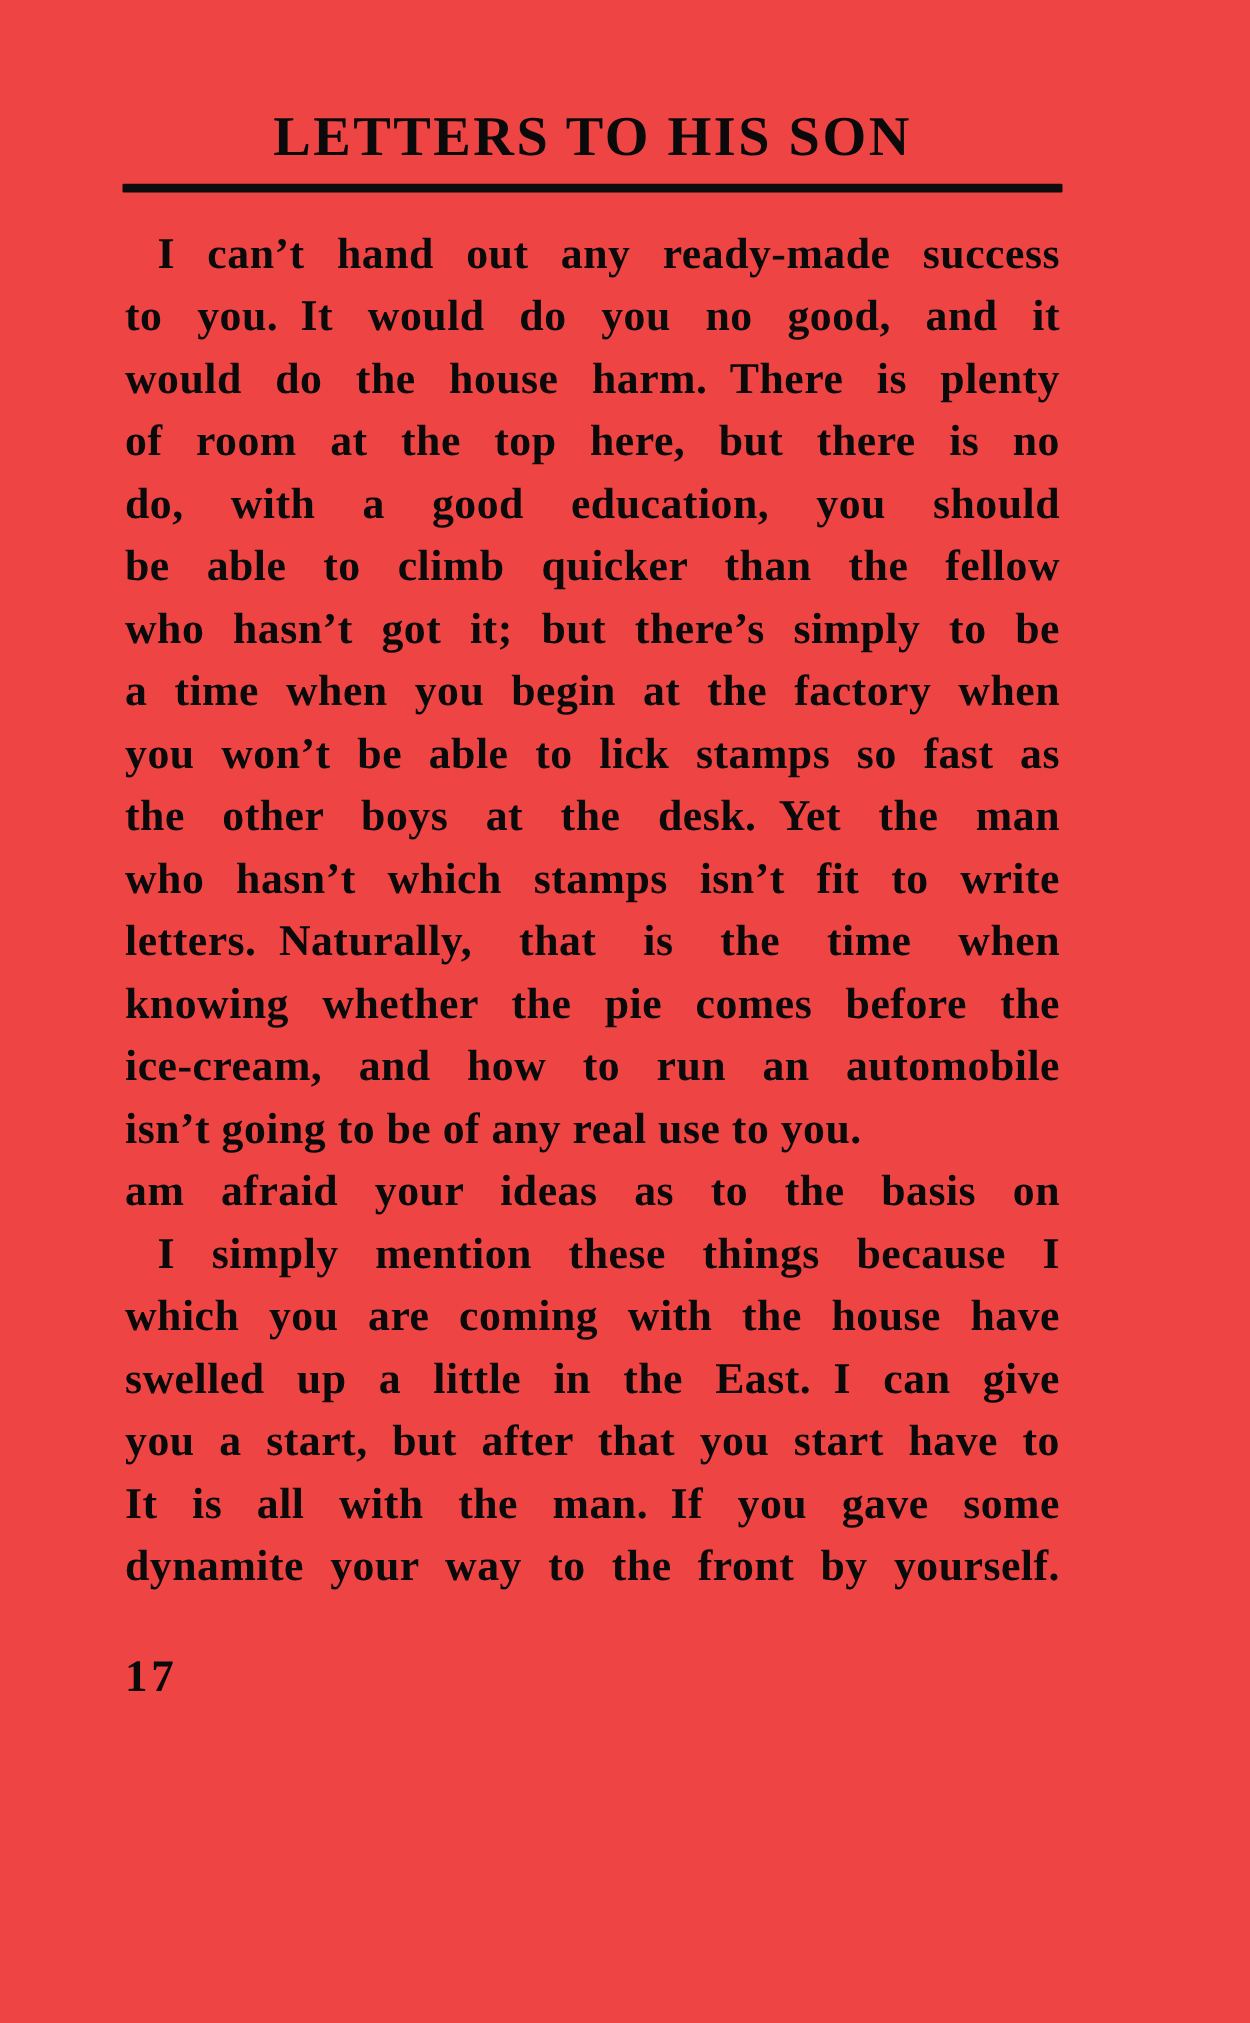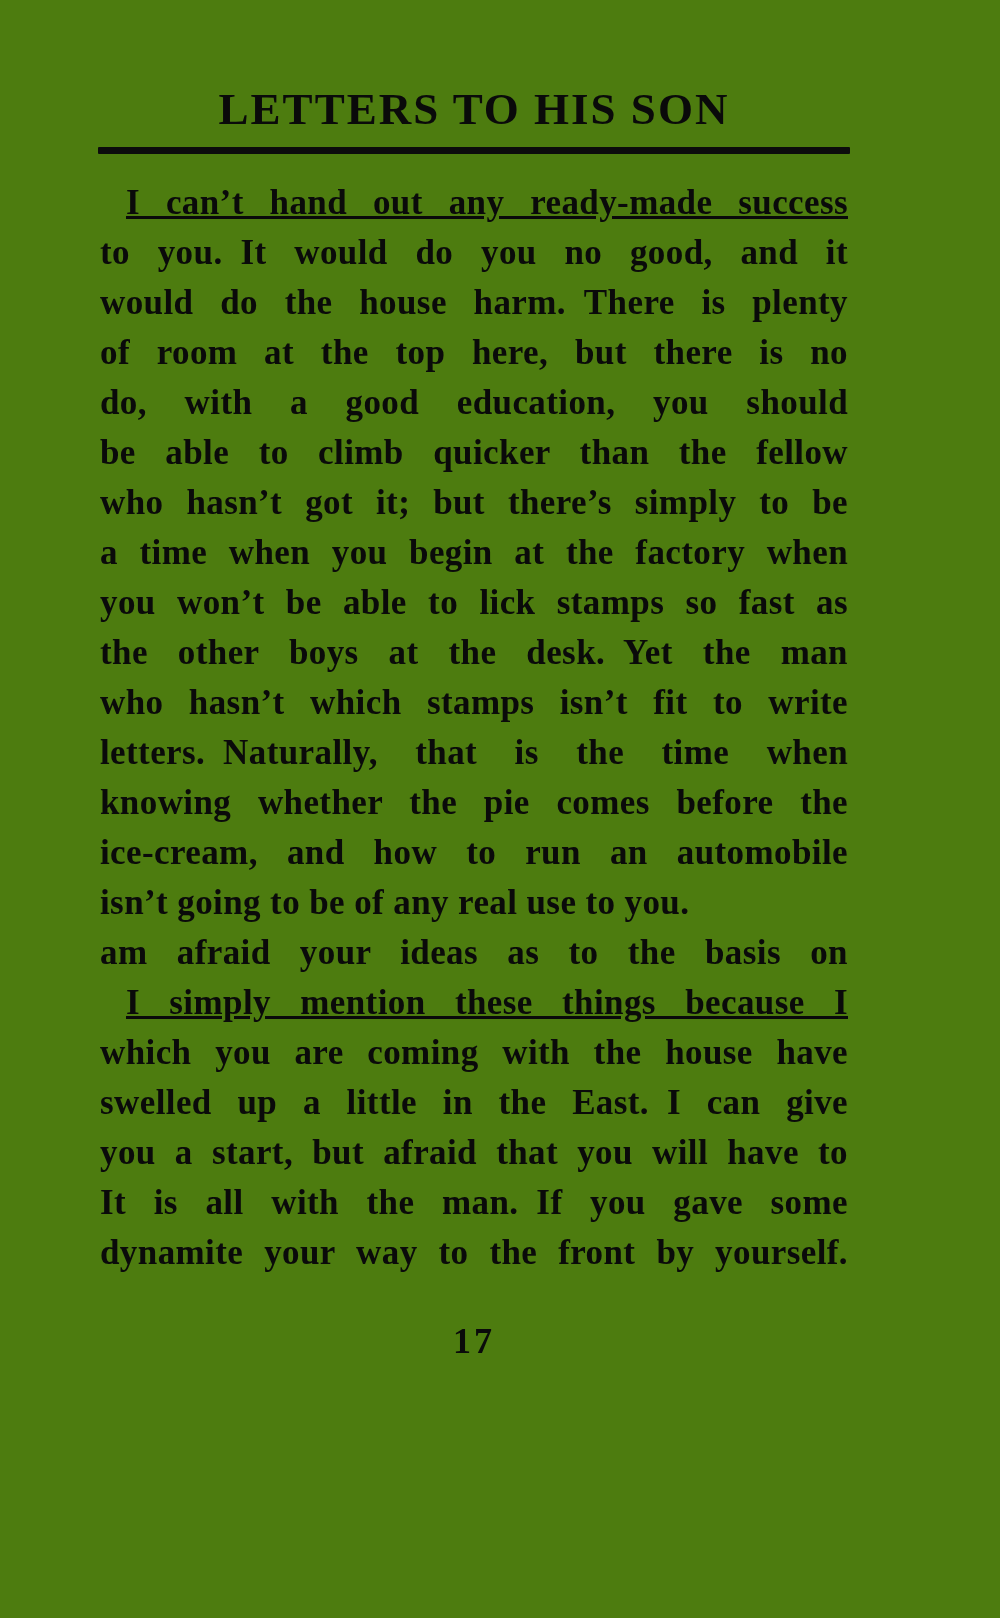--- a/index.html
+++ b/index.html
@@ -4,21 +4,21 @@
 <style>
   html, body {
     margin: 0;
     padding: 0;
     background: #ffffff;
   }
   .page {
     position: relative;
     width: 1000px;
     height: 1618px;
-    background: #4d7c0f;
+    background: #ef4444;
     color: #0a0a0a;
     font-family: "Liberation Serif", "DejaVu Serif", serif;
     overflow: hidden;
   }
   .content {
     position: absolute;
     left: 100px;
     top: 0;
     width: 748px;
   }
@@ -48,28 +48,26 @@
   .bline {
     height: 50px;
     line-height: 50px;
     text-align: justify;
     text-align-last: justify;
     white-space: nowrap;
     overflow: visible;
   }
   .bline.indent {
     text-indent: 26px;
-    text-decoration: underline;
   }
   .bline.para-end {
     text-align-last: left;
   }
   .folio {
     margin-top: 42px;
-    text-align: center;
     font-size: 36px;
     font-weight: 600;
     letter-spacing: 3px;
   }
 </style>
 </head>
 <body>
 
 <div class="page">
   <div class="content">
@@ -92,21 +90,21 @@
       <div class="bline">who hasn’t which stamps isn’t fit to write</div>
       <div class="bline">letters. Naturally, that is the time when</div>
       <div class="bline">knowing whether the pie comes before the</div>
       <div class="bline">ice-cream, and how to run an automobile</div>
       <div class="bline para-end">isn’t going to be of any real use to you.</div>
 
       <div class="bline">am afraid your ideas as to the basis on</div>
       <div class="bline indent">I simply mention these things because I</div>
       <div class="bline">which you are coming with the house have</div>
       <div class="bline">swelled up a little in the East. I can give</div>
-      <div class="bline">you a start, but afraid that you will have to</div>
+      <div class="bline">you a start, but after that you start have to</div>
       <div class="bline">It is all with the man. If you gave some</div>
       <div class="bline">dynamite your way to the front by yourself.</div>
     </div>
 
     <div class="folio">17</div>
 
   </div>
 </div>
 
 </body></html>

